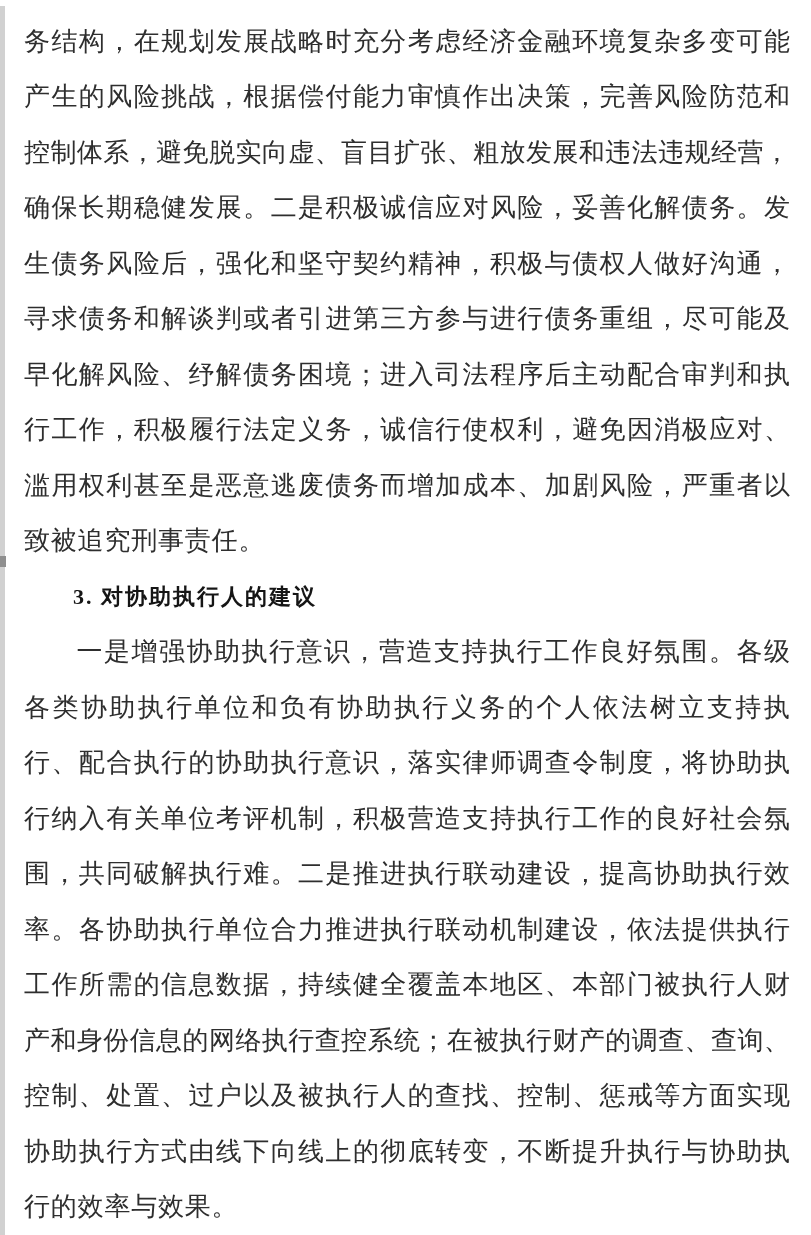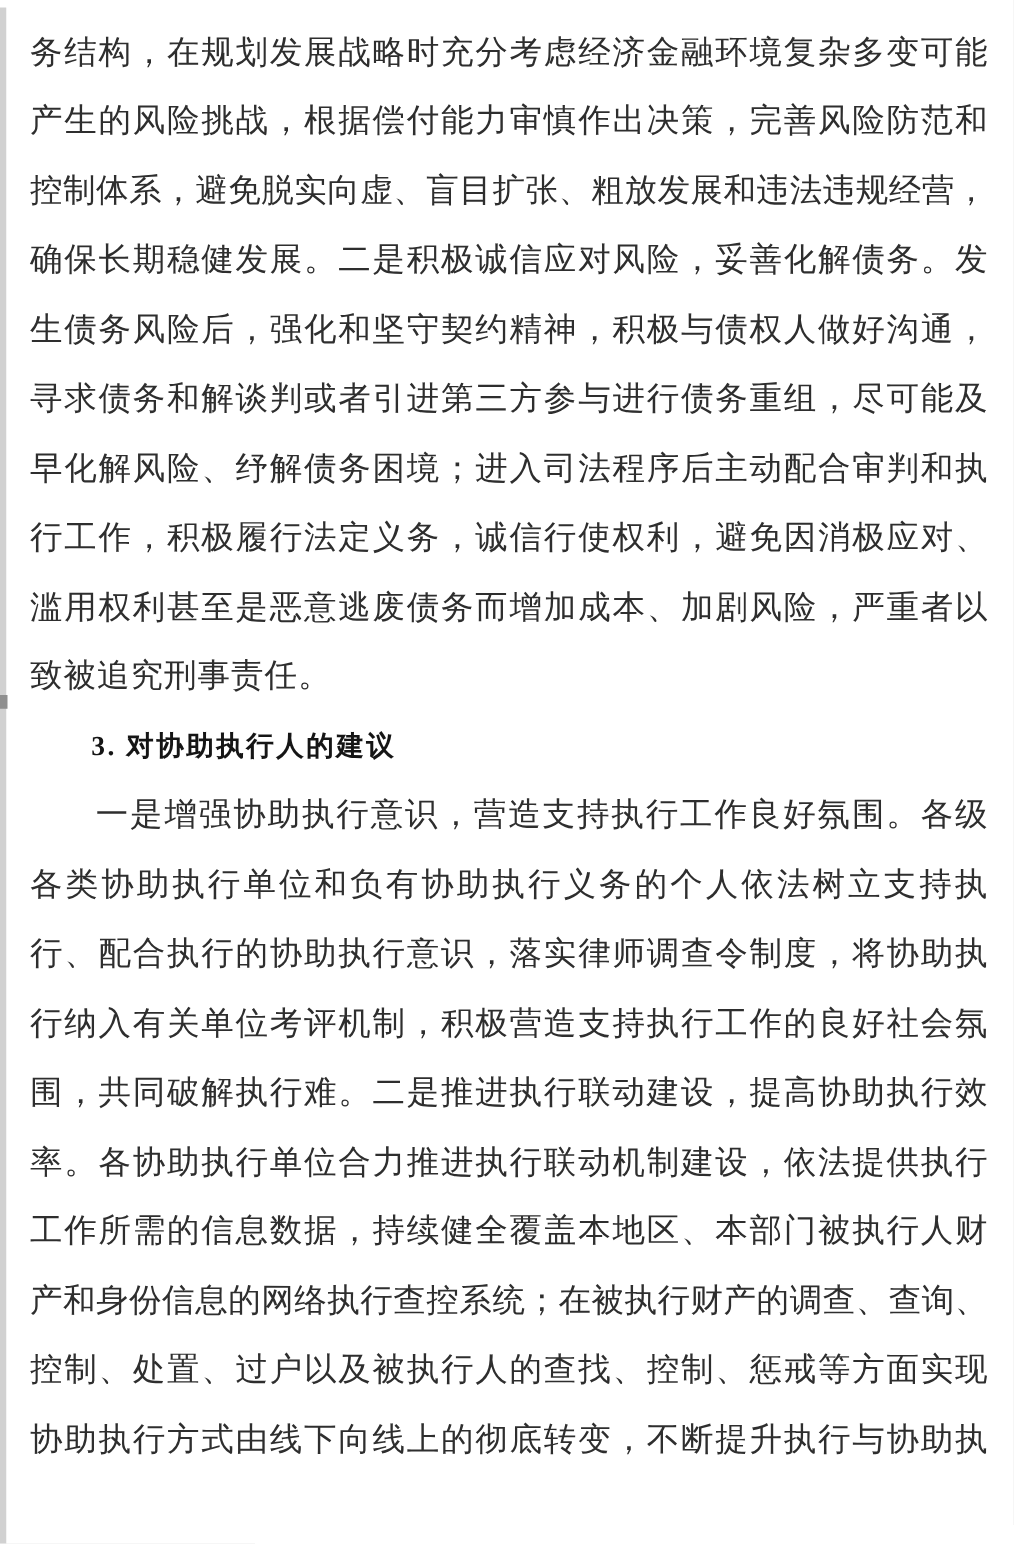--- a/index.html
+++ b/index.html
@@ -92,14 +92,15 @@
       <div class="line justify-indent"><span class="ch">一</span><span class="ch">是</span><span class="ch">增</span><span class="ch">强</span><span class="ch">协</span><span class="ch">助</span><span class="ch">执</span><span class="ch">行</span><span class="ch">意</span><span class="ch">识</span><span class="ch">，</span><span class="ch">营</span><span class="ch">造</span><span class="ch">支</span><span class="ch">持</span><span class="ch">执</span><span class="ch">行</span><span class="ch">工</span><span class="ch">作</span><span class="ch">良</span><span class="ch">好</span><span class="ch">氛</span><span class="ch">围</span><span class="ch">。</span><span class="ch">各</span><span class="ch">级</span></div>
       <div class="line justify"><span class="ch">各</span><span class="ch">类</span><span class="ch">协</span><span class="ch">助</span><span class="ch">执</span><span class="ch">行</span><span class="ch">单</span><span class="ch">位</span><span class="ch">和</span><span class="ch">负</span><span class="ch">有</span><span class="ch">协</span><span class="ch">助</span><span class="ch">执</span><span class="ch">行</span><span class="ch">义</span><span class="ch">务</span><span class="ch">的</span><span class="ch">个</span><span class="ch">人</span><span class="ch">依</span><span class="ch">法</span><span class="ch">树</span><span class="ch">立</span><span class="ch">支</span><span class="ch">持</span><span class="ch">执</span></div>
       <div class="line justify"><span class="ch">行</span><span class="ch">、</span><span class="ch">配</span><span class="ch">合</span><span class="ch">执</span><span class="ch">行</span><span class="ch">的</span><span class="ch">协</span><span class="ch">助</span><span class="ch">执</span><span class="ch">行</span><span class="ch">意</span><span class="ch">识</span><span class="ch">，</span><span class="ch">落</span><span class="ch">实</span><span class="ch">律</span><span class="ch">师</span><span class="ch">调</span><span class="ch">查</span><span class="ch">令</span><span class="ch">制</span><span class="ch">度</span><span class="ch">，</span><span class="ch">将</span><span class="ch">协</span><span class="ch">助</span><span class="ch">执</span></div>
       <div class="line justify"><span class="ch">行</span><span class="ch">纳</span><span class="ch">入</span><span class="ch">有</span><span class="ch">关</span><span class="ch">单</span><span class="ch">位</span><span class="ch">考</span><span class="ch">评</span><span class="ch">机</span><span class="ch">制</span><span class="ch">，</span><span class="ch">积</span><span class="ch">极</span><span class="ch">营</span><span class="ch">造</span><span class="ch">支</span><span class="ch">持</span><span class="ch">执</span><span class="ch">行</span><span class="ch">工</span><span class="ch">作</span><span class="ch">的</span><span class="ch">良</span><span class="ch">好</span><span class="ch">社</span><span class="ch">会</span><span class="ch">氛</span></div>
       <div class="line justify"><span class="ch">围</span><span class="ch">，</span><span class="ch">共</span><span class="ch">同</span><span class="ch">破</span><span class="ch">解</span><span class="ch">执</span><span class="ch">行</span><span class="ch">难</span><span class="ch">。</span><span class="ch">二</span><span class="ch">是</span><span class="ch">推</span><span class="ch">进</span><span class="ch">执</span><span class="ch">行</span><span class="ch">联</span><span class="ch">动</span><span class="ch">建</span><span class="ch">设</span><span class="ch">，</span><span class="ch">提</span><span class="ch">高</span><span class="ch">协</span><span class="ch">助</span><span class="ch">执</span><span class="ch">行</span><span class="ch">效</span></div>
       <div class="line justify"><span class="ch">率</span><span class="ch">。</span><span class="ch">各</span><span class="ch">协</span><span class="ch">助</span><span class="ch">执</span><span class="ch">行</span><span class="ch">单</span><span class="ch">位</span><span class="ch">合</span><span class="ch">力</span><span class="ch">推</span><span class="ch">进</span><span class="ch">执</span><span class="ch">行</span><span class="ch">联</span><span class="ch">动</span><span class="ch">机</span><span class="ch">制</span><span class="ch">建</span><span class="ch">设</span><span class="ch">，</span><span class="ch">依</span><span class="ch">法</span><span class="ch">提</span><span class="ch">供</span><span class="ch">执</span><span class="ch">行</span></div>
       <div class="line justify"><span class="ch">工</span><span class="ch">作</span><span class="ch">所</span><span class="ch">需</span><span class="ch">的</span><span class="ch">信</span><span class="ch">息</span><span class="ch">数</span><span class="ch">据</span><span class="ch">，</span><span class="ch">持</span><span class="ch">续</span><span class="ch">健</span><span class="ch">全</span><span class="ch">覆</span><span class="ch">盖</span><span class="ch">本</span><span class="ch">地</span><span class="ch">区</span><span class="ch">、</span><span class="ch">本</span><span class="ch">部</span><span class="ch">门</span><span class="ch">被</span><span class="ch">执</span><span class="ch">行</span><span class="ch">人</span><span class="ch">财</span></div>
       <div class="line justify"><span class="ch">产</span><span class="ch">和</span><span class="ch">身</span><span class="ch">份</span><span class="ch">信</span><span class="ch">息</span><span class="ch">的</span><span class="ch">网</span><span class="ch">络</span><span class="ch">执</span><span class="ch">行</span><span class="ch">查</span><span class="ch">控</span><span class="ch">系</span><span class="ch">统</span><span class="ch">；</span><span class="ch">在</span><span class="ch">被</span><span class="ch">执</span><span class="ch">行</span><span class="ch">财</span><span class="ch">产</span><span class="ch">的</span><span class="ch">调</span><span class="ch">查</span><span class="ch">、</span><span class="ch">查</span><span class="ch">询</span><span class="ch">、</span></div>
       <div class="line justify"><span class="ch">控</span><span class="ch">制</span><span class="ch">、</span><span class="ch">处</span><span class="ch">置</span><span class="ch">、</span><span class="ch">过</span><span class="ch">户</span><span class="ch">以</span><span class="ch">及</span><span class="ch">被</span><span class="ch">执</span><span class="ch">行</span><span class="ch">人</span><span class="ch">的</span><span class="ch">查</span><span class="ch">找</span><span class="ch">、</span><span class="ch">控</span><span class="ch">制</span><span class="ch">、</span><span class="ch">惩</span><span class="ch">戒</span><span class="ch">等</span><span class="ch">方</span><span class="ch">面</span><span class="ch">实</span><span class="ch">现</span></div>
       <div class="line justify"><span class="ch">协</span><span class="ch">助</span><span class="ch">执</span><span class="ch">行</span><span class="ch">方</span><span class="ch">式</span><span class="ch">由</span><span class="ch">线</span><span class="ch">下</span><span class="ch">向</span><span class="ch">线</span><span class="ch">上</span><span class="ch">的</span><span class="ch">彻</span><span class="ch">底</span><span class="ch">转</span><span class="ch">变</span><span class="ch">，</span><span class="ch">不</span><span class="ch">断</span><span class="ch">提</span><span class="ch">升</span><span class="ch">执</span><span class="ch">行</span><span class="ch">与</span><span class="ch">协</span><span class="ch">助</span><span class="ch">执</span></div>
+      <div class="line plain">行的效率与效果。</div>
     </div>
 </div>
 
 </body></html>

